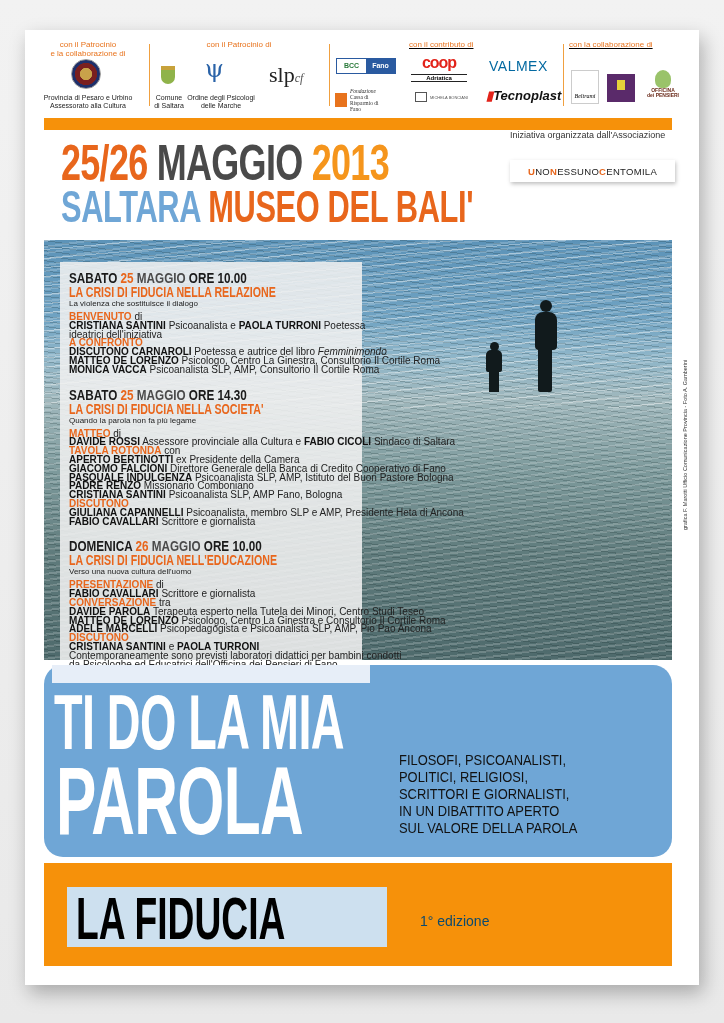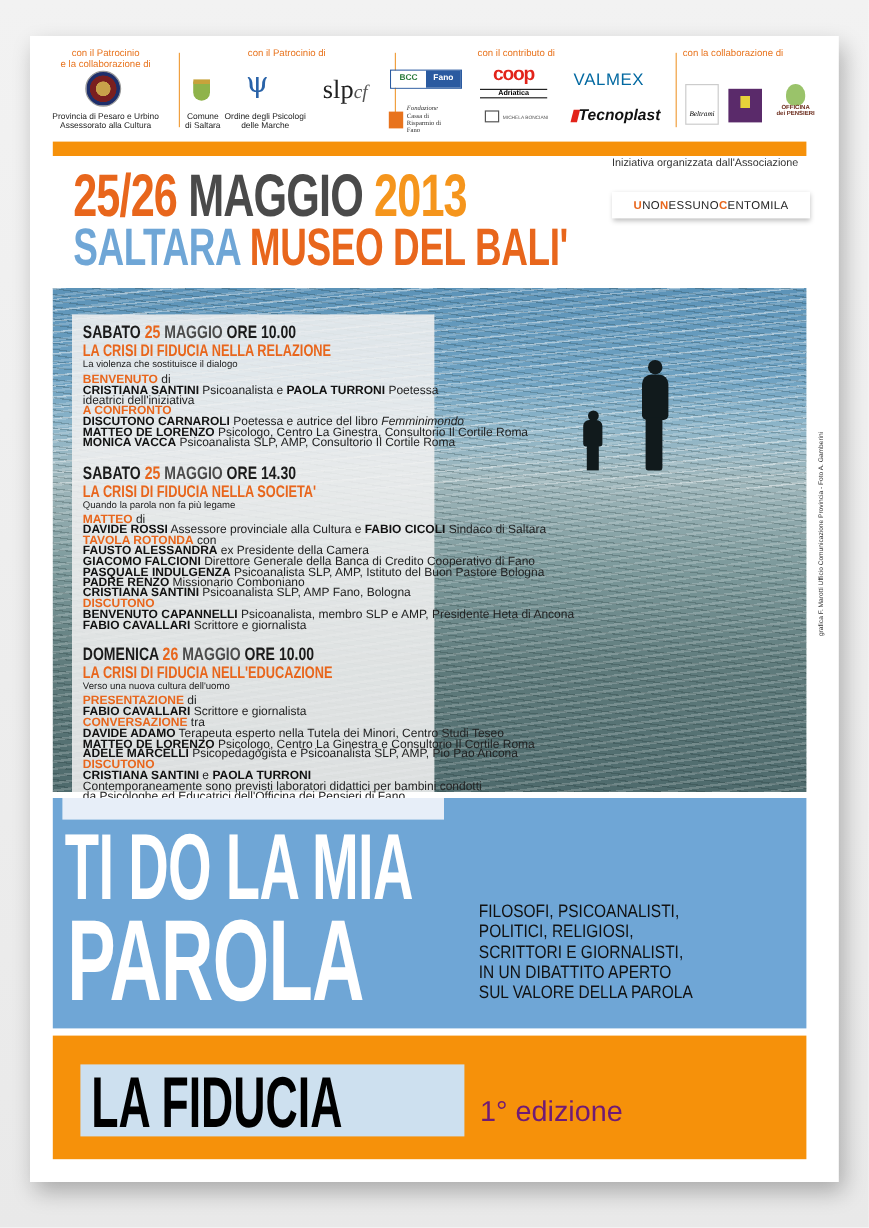--- a/index.html
+++ b/index.html
@@ -48,31 +48,31 @@
   .s-title { font-weight: bold; font-size: 14px; line-height: 14px; color: #e8661c; transform: scaleX(0.76); transform-origin: left top; white-space: nowrap; }
   .s-sub { font-size: 8px; line-height: 9px; color: #222; margin-bottom: 5px; }
   .row { font-size: 10px; line-height: 8.8px; color: #222; white-space: nowrap; }
   .row b { font-weight: bold; color: #111; }
   .row .lbl { color: #e8661c; font-weight: bold; }
   .row i { font-style: italic; }
 
   .credit { position: absolute; left: 657px; top: 500px; transform: rotate(-90deg); transform-origin: left top; font-size: 5.5px; color: #333; white-space: nowrap; }
 
   
-  .blue-band { position: absolute; left: 19px; top: 635px; width: 628px; height: 192px; background: #6fa6d6; }
+  .blue-band { position: absolute; left: 19px; top: 635px; width: 628px; height: 192px; background: #6fa6d6; border-radius: 19px; }
   .blue-band .lip { position: absolute; left: 8px; top: 0; width: 318px; height: 18px; background: #e7eef8; }
   .big1 { position: absolute; left: 10px; top: 18px; color: #fff; font-weight: bold; font-size: 78px; line-height: 78px; transform: scaleX(0.60); transform-origin: left top; white-space: nowrap; letter-spacing: -1px; }
   .big2 { position: absolute; left: 12px; top: 88px; color: #fff; font-weight: bold; font-size: 96px; line-height: 96px; transform: scaleX(0.63); transform-origin: left top; white-space: nowrap; letter-spacing: -1px; }
   .tagline { position: absolute; left: 355px; top: 86px; color: #111; font-size: 15px; line-height: 17px; transform: scaleX(0.86); transform-origin: left top; white-space: nowrap; }
 
   
   .orange-band { position: absolute; left: 19px; top: 833px; width: 628px; height: 103px; background: #f6910a; }
   .fiducia-box { position: absolute; left: 23px; top: 24px; width: 320px; height: 60px; background: #cde0ef; }
   .fiducia { position: absolute; left: 32px; top: 28px; font-weight: bold; font-size: 60px; line-height: 56px; color: #000; transform: scaleX(0.62); transform-origin: left top; white-space: nowrap; }
-  .edizione { position: absolute; left: 356px; top: 50px; font-size: 24px; color: #701a75; }
+  .edizione { position: absolute; left: 376px; top: 50px; font-size: 14px; color: #0c4a6e; }
 </style>
 </head>
 <body>
 
 <div class="poster">
 
   <div class="sponsors">
 
     <div class="sgroup" style="left:4px;width:118px;">
       <div class="cap" style="white-space:pre-line;">con il Patrocinio
@@ -91,26 +91,26 @@
       <div class="logo-text" style="left:0;top:54px;width:36px;">
         <div>Comune</div>
         <div>di Saltara</div>
       </div>
       <div class="logo-box" style="left:54px;top:16px;font-size:24px;color:#2a63a8;font-family:'DejaVu Serif',serif;line-height:26px;">ψ</div>
       <div class="logo-text" style="left:34px;top:54px;width:72px;">
         <div>Ordine degli Psicologi</div>
         <div>delle Marche</div>
       </div>
       <div class="logo-box" style="left:118px;top:24px;font-family:'Liberation Serif',serif;font-size:22px;color:#222;line-height:22px;">
-        <span>slp</span><span style="font-style:italic;font-size:16px;color:#555;">cf</span>
+        <span>slp</span><span style="font-style:italic;font-size:12px;color:#555;">cf</span>
       </div>
     </div>
     <div class="vsep" style="left:304px;"></div>
 
-    <div class="sgroup" style="left:295px;width:230px;">
+    <div class="sgroup" style="left:306px;width:230px;text-decoration:underline;">
       <div class="cap" style="text-align:left;padding-left:78px;">con il contributo di</div>
       <div class="logo-box" style="left:5px;top:18px;width:60px;height:16px;border:1px solid #2a5aa0;display:flex;font-size:7px;font-weight:bold;">
         <span style="flex:1;color:#2a7a3a;background:#fff;text-align:center;line-height:14px;">BCC</span>
         <span style="flex:1;color:#fff;background:#2a5aa0;text-align:center;line-height:14px;">Fano</span>
       </div>
       <div class="logo-box" style="left:80px;top:12px;width:56px;text-align:center;">
         <div style="color:#e2231a;font-weight:bold;font-size:16px;line-height:22px;letter-spacing:-1px;">coop</div>
         <div style="font-size:6px;font-weight:bold;border-top:1px solid #222;border-bottom:1px solid #222;">Adriatica</div>
       </div>
       <div class="logo-box" style="left:158px;top:18px;color:#0369a1;font-size:14px;letter-spacing:0.5px;">VALMEX</div>
@@ -124,21 +124,21 @@
       <div class="logo-box" style="left:84px;top:52px;display:flex;align-items:center;gap:3px;">
         <div style="width:12px;height:10px;border:1px solid #555;"></div>
         <div style="font-size:4px;color:#555;">MICHELA BONCIANI</div>
       </div>
       <div class="logo-box" style="left:155px;top:48px;font-weight:bold;font-style:italic;font-size:13px;color:#111;">
         <span style="color:#e2231a;">▮</span><span>Tecnoplast</span>
       </div>
     </div>
     <div class="vsep" style="left:538px;"></div>
 
-    <div class="sgroup" style="left:540px;width:130px;">
+    <div class="sgroup" style="left:540px;width:130px;text-decoration:underline;">
       <div class="cap" style="text-align:left;padding-left:4px;">con la collaborazione di</div>
       <div class="logo-box" style="left:6px;top:30px;width:28px;height:34px;border:1px solid #ccc;text-align:center;font-family:'Liberation Serif',serif;font-style:italic;font-size:6px;padding-top:22px;">Beltrami</div>
       <div class="logo-box" style="left:42px;top:34px;width:28px;height:28px;background:#5a2a6a;">
         <div style="width:8px;height:10px;background:#e6d23a;margin:6px auto 0;"></div>
       </div>
       <div class="logo-box" style="left:78px;top:30px;width:40px;text-align:center;">
         <div style="width:16px;height:18px;margin:0 auto;border-radius:50% 50% 40% 40%;background:#9ac36a;"></div>
         <div style="font-size:5px;font-weight:bold;color:#6a2a1a;line-height:5px;">OFFICINA</div>
         <div style="font-size:5px;font-weight:bold;color:#6a2a1a;line-height:5px;">dei PENSIERI</div>
       </div>
@@ -204,43 +204,43 @@
         <span>SABATO</span>
         <span class="num">25</span>
         <span class="mg">MAGGIO</span>
         <span>ORE 14.30</span>
       </div>
       <div class="s-title">LA CRISI DI FIDUCIA NELLA SOCIETA'</div>
       <div class="s-sub">Quando la parola non fa più legame</div>
       <div class="row"><span class="lbl">MATTEO</span><span> di</span></div>
       <div class="row"><b>DAVIDE ROSSI</b><span> Assessore provinciale alla Cultura e </span><b>FABIO CICOLI</b><span> Sindaco di Saltara</span></div>
       <div class="row"><span class="lbl">TAVOLA ROTONDA</span><span> con</span></div>
-      <div class="row"><b>FAUSTO ALESSANDRA</b><span> ex Presidente della Camera</span></div>
+      <div class="row"><b>APERTO BERTINOTTI</b><span> ex Presidente della Camera</span></div>
       <div class="row"><b>GIACOMO FALCIONI</b><span> Direttore Generale della Banca di Credito Cooperativo di Fano</span></div>
       <div class="row"><b>PASQUALE INDULGENZA</b><span> Psicoanalista SLP, AMP, Istituto del Buon Pastore Bologna</span></div>
       <div class="row"><b>PADRE RENZO</b><span> Missionario Comboniano</span></div>
       <div class="row"><b>CRISTIANA SANTINI</b><span> Psicoanalista SLP, AMP Fano, Bologna</span></div>
       <div class="row"><span class="lbl">DISCUTONO</span></div>
-      <div class="row"><b>BENVENUTO CAPANNELLI</b><span> Psicoanalista, membro SLP e AMP, Presidente Heta di Ancona</span></div>
+      <div class="row"><b>GIULIANA CAPANNELLI</b><span> Psicoanalista, membro SLP e AMP, Presidente Heta di Ancona</span></div>
       <div class="row"><b>FABIO CAVALLARI</b><span> Scrittore e giornalista</span></div>
     </div>
 
     <div class="session" style="margin-top:12px;">
       <div class="s-head">
         <span>DOMENICA</span>
         <span class="num">26</span>
         <span class="mg">MAGGIO</span>
         <span>ORE 10.00</span>
       </div>
       <div class="s-title">LA CRISI DI FIDUCIA NELL'EDUCAZIONE</div>
       <div class="s-sub">Verso una nuova cultura dell'uomo</div>
       <div class="row"><span class="lbl">PRESENTAZIONE</span><span> di</span></div>
       <div class="row"><b>FABIO CAVALLARI</b><span> Scrittore e giornalista</span></div>
       <div class="row"><span class="lbl">CONVERSAZIONE</span><span> tra</span></div>
-      <div class="row"><b>DAVIDE ADAMO</b><span> Terapeuta esperto nella Tutela dei Minori, Centro Studi Teseo</span></div>
+      <div class="row"><b>DAVIDE PAROLA</b><span> Terapeuta esperto nella Tutela dei Minori, Centro Studi Teseo</span></div>
       <div class="row"><b>MATTEO DE LORENZO</b><span> Psicologo, Centro La Ginestra e Consultorio Il Cortile Roma</span></div>
       <div class="row"><b>ADELE MARCELLI</b><span> Psicopedagogista e Psicoanalista SLP, AMP, Pio Pao Ancona</span></div>
       <div class="row"><span class="lbl">DISCUTONO</span></div>
       <div class="row"><b>CRISTIANA SANTINI</b><span> e </span><b>PAOLA TURRONI</b></div>
       <div class="row"><span>Contemporaneamente sono previsti laboratori didattici per bambini condotti</span></div>
       <div class="row"><span>da Psicologhe ed Educatrici dell'Officina dei Pensieri  di Fano</span></div>
     </div>
   </div>
 
   <div class="credit">grafica F. Marotti Ufficio Comunicazione Provincia - Foto A. Gamberini</div>

